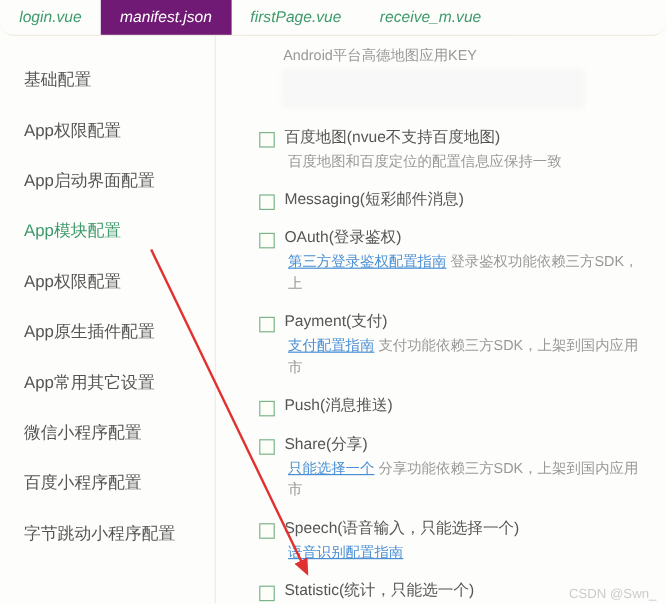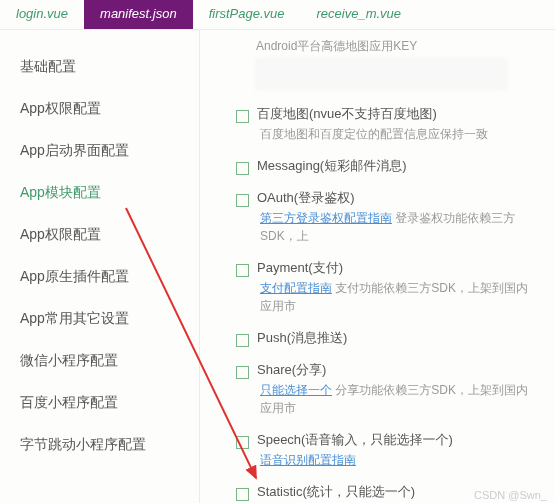--- a/index.html
+++ b/index.html
@@ -1,21 +1,21 @@
 <!DOCTYPE html>
 <html><head>
 <meta charset="utf-8">
 <style>
 * { margin: 0; padding: 0; box-sizing: border-box; }
 body { font-family: "Microsoft YaHei", Arial, sans-serif; font-size: 13px; background: #fdfdfb; width: 555px; height: 503px; overflow: hidden; position: relative; }
-.tabs { display: flex; background: #fdfdfb; height: 30px; border-bottom: 1px solid #f0ece0; }
+.tabs { display: flex; background: #fdfdfb; height: 30px; border-bottom: 1px solid #f0ece0; border-radius: 12px; }
 .tab { padding: 6px 16px; color: #3e9a6b; font-size: 13px; font-style: italic; cursor: pointer; }
 .tab.active { background: #701a75; color: #fff; }
 .main { display: flex; height: calc(100% - 30px); }
-.sidebar { width: 200px; padding: 16px 0; border-right: 1px solid #f0ece0; }
+.sidebar { width: 180px; padding: 16px 0; border-right: 1px solid #f0ece0; }
 .sidebar-item { padding: 12px 20px; color: #555; font-size: 14px; cursor: pointer; }
 .sidebar-item.active { color: #3e9a6b; }
 .content { flex: 1; padding: 8px 16px; overflow: hidden; position: relative; }
 .header-text { color: #999; font-size: 12px; margin-bottom: 4px; margin-left: 40px; }
 .blur-box { width: 250px; height: 30px; background: #f8f8f8; border: 1px solid #eee; margin-left: 40px; margin-bottom: 16px; filter: blur(2px); }
 .module-item { margin-bottom: 14px; margin-left: 20px; }
 .module-row { display: flex; align-items: flex-end; }
 .checkbox { width: 13px; height: 13px; border: 1px solid #7ab58a; background: #fefef8; margin-right: 8px; display: inline-flex; align-items: center; justify-content: center; cursor: pointer; flex-shrink: 0; }
 .module-label { color: #555; font-size: 13px; }
 .module-desc { margin-left: 24px; font-size: 12px; color: #999; margin-top: 2px; line-height: 1.5; }

